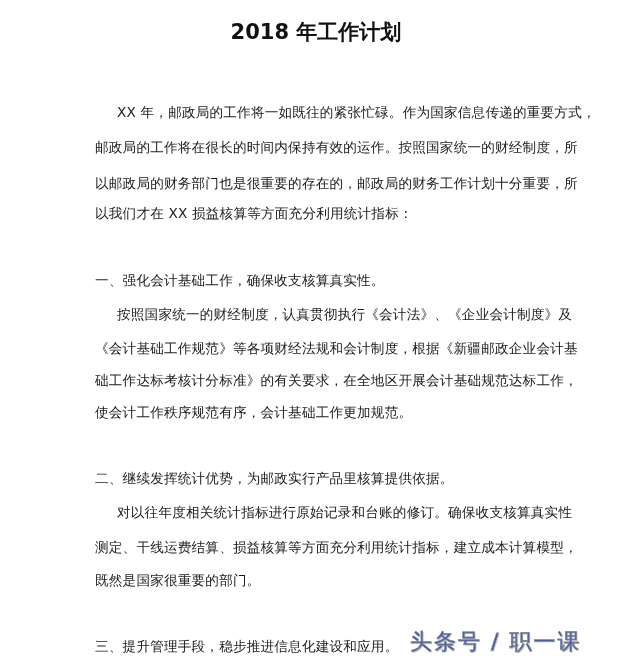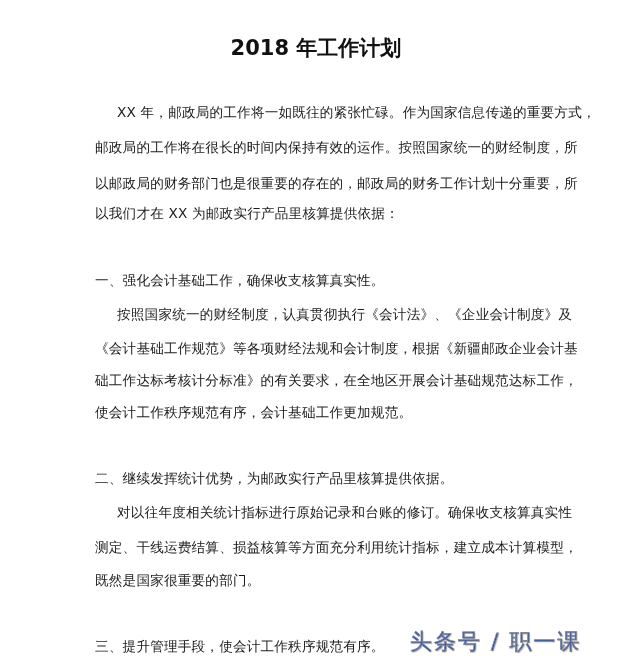--- a/index.html
+++ b/index.html
@@ -2,21 +2,21 @@
 <html><head>
 <meta charset="utf-8">
 <style>
   html, body { margin: 0; padding: 0; }
   body {
     width: 632px; height: 667px; background: #ffffff; position: relative; overflow: hidden;
     font-family: "DejaVu Sans", "Liberation Sans", sans-serif; color: #1a1a1a;
   }
   .title {
     position: absolute; top: 18px; left: 0; width: 632px; text-align: center;
-    font-size: 21px; font-weight: bold; color: #111; margin-top: 16px;
+    font-size: 21px; font-weight: bold; color: #111;
   }
   .line {
     position: absolute; left: 95px; font-size: 13.6px; white-space: nowrap; line-height: 18px;
     letter-spacing: 0.2px;
   }
   .indent { left: 117px; }
   .heading { font-weight: normal; font-size: 13.6px; }
   .watermark {
     position: absolute; left: 410px; top: 627px; font-size: 22px; color: #1d4ed8;
     -webkit-text-stroke: 0.8px #888; letter-spacing: 2px; white-space: nowrap;
@@ -25,29 +25,29 @@
 </style>
 </head>
 <body>
 
 <div>
   <div class="title">2018 年工作计划</div>
 
   <div class="line indent" style="top:103px">XX 年，邮政局的工作将一如既往的紧张忙碌。作为国家信息传递的重要方式，</div>
   <div class="line" style="top:138px">邮政局的工作将在很长的时间内保持有效的运作。按照国家统一的财经制度，所</div>
   <div class="line" style="top:174px">以邮政局的财务部门也是很重要的存在的，邮政局的财务工作计划十分重要，所</div>
-  <div class="line" style="top:204px">以我们才在 XX 为邮政实行产品里核算提供依据：</div>
+  <div class="line" style="top:204px">以我们才在 XX 损益核算等方面充分利用统计指标：</div>
 
   <div class="line heading" style="top:271px">一、强化会计基础工作，确保收支核算真实性。</div>
   <div class="line indent" style="top:305px">按照国家统一的财经制度，认真贯彻执行《会计法》、《企业会计制度》及</div>
   <div class="line" style="top:339px">《会计基础工作规范》等各项财经法规和会计制度，根据《新疆邮政企业会计基</div>
   <div class="line" style="top:371px">础工作达标考核计分标准》的有关要求，在全地区开展会计基础规范达标工作，</div>
   <div class="line" style="top:403px">使会计工作秩序规范有序，会计基础工作更加规范。</div>
 
   <div class="line heading" style="top:469px">二、继续发挥统计优势，为邮政实行产品里核算提供依据。</div>
   <div class="line indent" style="top:503px">对以往年度相关统计指标进行原始记录和台账的修订。确保收支核算真实性</div>
   <div class="line" style="top:538px">测定、干线运费结算、损益核算等方面充分利用统计指标，建立成本计算模型，</div>
   <div class="line" style="top:571px">既然是国家很重要的部门。</div>
 
-  <div class="line heading" style="top:637px">三、提升管理手段，使会计工作秩序规范有序。</div>
+  <div class="line heading" style="top:637px">三、提升管理手段，稳步推进信息化建设和应用。</div>
 
   <div class="watermark">头条号 / 职一课</div>
 </div>
 
 </body></html>

